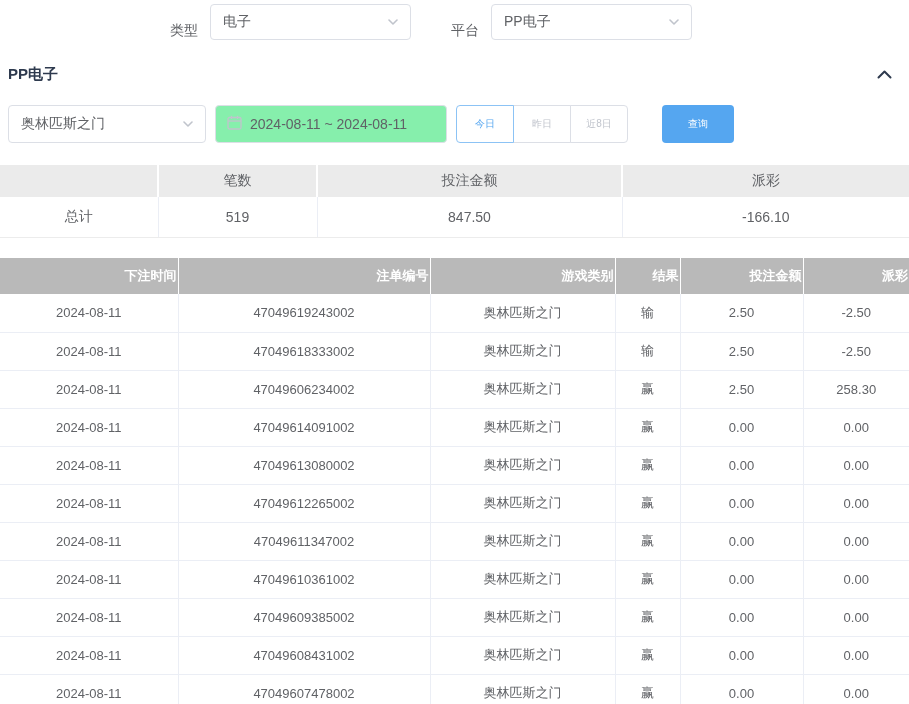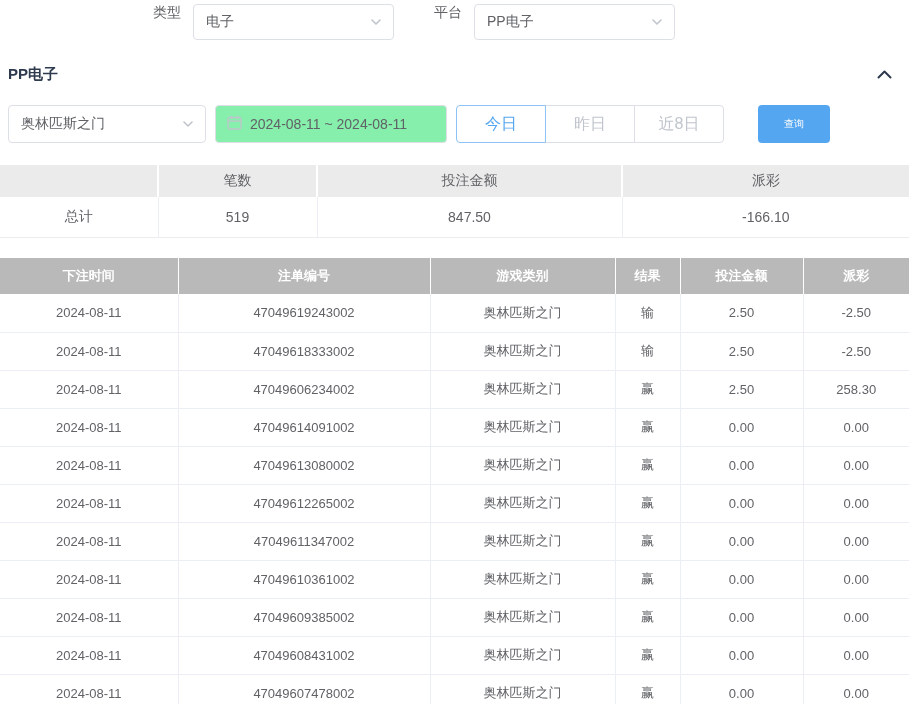--- a/index.html
+++ b/index.html
@@ -8,41 +8,41 @@
     --border:#dcdfe6; --summary-header-bg:#ebebeb; --table-header-bg:#b9b9b9;
     --row-border:#ebeef5;
   }
   *{box-sizing:border-box;}
   html,body{margin:0;padding:0;}
   body{
     width:909px;height:704px;overflow:hidden;background:#fff;position:relative;
     font-family:"Liberation Sans","DejaVu Sans",sans-serif;color:var(--text-main);
   }
   
-  .top-filters{position:absolute;top:4px;left:153px;height:36px;display:flex;align-items:flex-start;}
+  .top-filters{position:absolute;top:4px;left:170px;height:36px;display:flex;align-items:flex-end;}
   .field-label{font-size:14px;color:var(--text-main);margin-right:12px;}
   .field-label.second{margin-left:40px;}
   .select{width:201px;height:36px;border:1px solid var(--border);border-radius:4px;
     display:flex;align-items:center;justify-content:space-between;padding:0 12px;
     background:#fff;font-size:14px;color:var(--text-main);cursor:pointer;}
   .chev{flex:0 0 auto;display:inline-flex;}
   
   .section-header{position:absolute;top:60px;left:0;width:909px;height:28px;
     display:flex;align-items:center;justify-content:space-between;padding:0 17px 0 8px;}
   .section-title{font-size:15px;font-weight:bold;color:var(--text-dark);}
   .collapse-btn{display:inline-flex;cursor:pointer;background:none;border:none;padding:0;}
   
   .filter-row{position:absolute;top:105px;left:8px;height:38px;display:flex;align-items:center;}
   .game-select{width:198px;height:38px;}
   .date-range{margin-left:9px;width:232px;height:38px;border:1px solid var(--border);
     border-radius:4px;display:flex;align-items:center;gap:8px;padding:0 11px;
     font-size:14px;color:var(--text-main);background:#86efac;cursor:pointer;}
   .quick-group{margin-left:9px;display:flex;}
-  .qbtn{width:90px;height:38px;background:#fff;border:1px solid var(--border);
-    font-size:16px;color:var(--muted);cursor:pointer;padding:0;
+  .qbtn{width:58px;height:38px;background:#fff;border:1px solid var(--border);
+    font-size:10px;color:var(--muted);cursor:pointer;padding:0;
     font-family:"Liberation Sans","DejaVu Sans",sans-serif;}
   .qbtn + .qbtn{margin-left:-1px;}
   .qbtn:first-child{border-radius:4px 0 0 4px;}
   .qbtn:last-child{border-radius:0 4px 4px 0;}
   .qbtn.active{color:var(--primary);border-color:var(--primary-border);position:relative;z-index:1;}
   .search-btn{margin-left:34px;width:72px;height:38px;border:none;border-radius:4px;
     background:var(--primary);color:#fff;font-size:10px;cursor:pointer;
     font-family:"Liberation Sans","DejaVu Sans",sans-serif;}
   
   .summary-table{position:absolute;top:165px;left:0;width:909px;border-collapse:collapse;
@@ -50,21 +50,21 @@
   .summary-table th{height:32px;background:var(--summary-header-bg);font-weight:normal;
     color:var(--text-main);text-align:center;border-right:2px solid #fff;}
   .summary-table th:last-child{border-right:none;}
   .summary-table td{height:40px;background:#fff;text-align:center;color:var(--text-main);
     border-right:1px solid var(--row-border);border-bottom:1px solid #ececec;}
   .summary-table td:last-child{border-right:none;}
   
   .data-table{position:absolute;top:258px;left:0;width:909px;border-collapse:collapse;
     table-layout:fixed;font-size:13px;}
   .data-table th{height:36px;background:var(--table-header-bg);color:#fff;font-weight:600;
-    text-align:center;border-right:1px solid #fff;font-size:13px;}
+    text-align:right;border-right:1px solid #fff;font-size:13px;}
   .data-table th:last-child{border-right:none;}
   .data-table td{height:38px;text-align:center;color:var(--text-main);background:#fff;
     border-bottom:1px solid var(--row-border);border-right:1px solid var(--row-border);}
   .data-table td:last-child{border-right:none;}
   .neg{color:var(--danger);margin-left:36px;}
 </style>
 </head>
 <body>
 
 <div class="top-filters">

